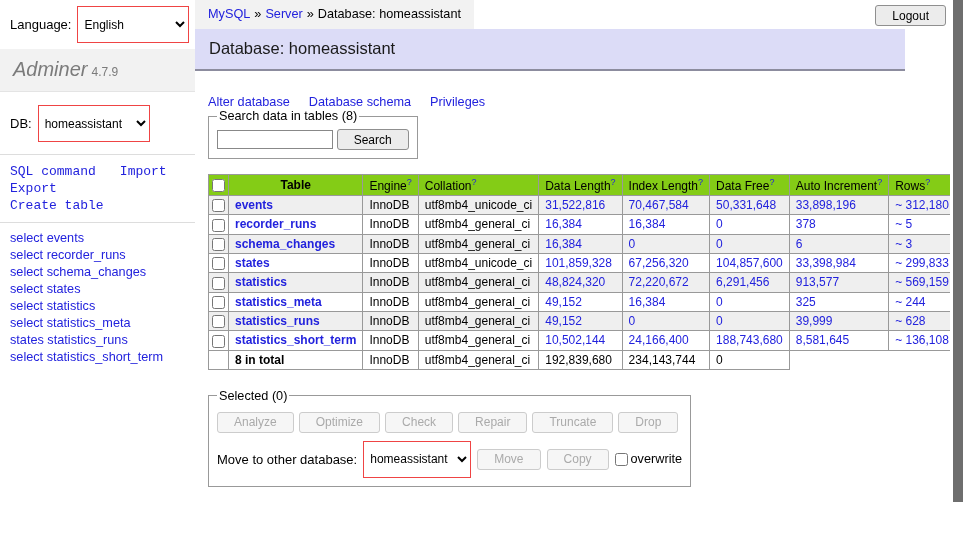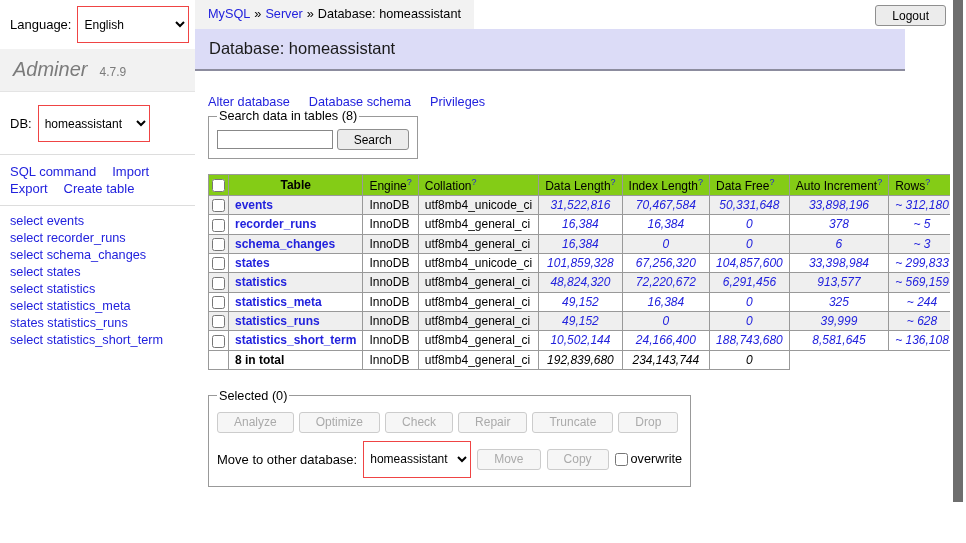--- a/index.html
+++ b/index.html
@@ -26,25 +26,25 @@
     background: #fff;
     height: 37px;
     padding: 0 2px;
   }
   .brand-band {
     background: #f2f2f2;
     padding: 9px 0 10px 13px;
     border-bottom: 1px solid #e4e4e4;
   }
   .brand { font-style: italic; font-size: 20px; color: #7b7b7b; }
-  .brand-version { font-size: 12px; color: #7b7b7b; margin-left: 12px; }
+  .brand-version { font-size: 12px; color: #7b7b7b; margin-left: 4px; }
   .db-section { padding: 13px 0 12px 10px; border-bottom: 1px solid #ddd; display: flex; align-items: center; gap: 6px; }
   .db-section select { width: 112px; }
   .menu-section { padding: 8px 0 8px 10px; border-bottom: 1px solid #ddd; width: 195px; }
-  .menu-section a { display: inline-block; margin: 1px 16px 1px 0; }
+  .menu-section a { display: inline-block; margin: 1px 24px 1px 0; font-family: Liberation Mono, monospace; }
   .tables-list { padding: 8px 0 8px 10px; }
   .tables-list a { display: block; margin: 0 0 1.5px 0; line-height: 1.22; font-size: 12.7px; }
 
   
   .main { width: 710px; }
   .breadcrumb {
     display: inline-block;
     background: #f2f2f2;
     padding: 7px 13px 8px 13px;
     font-size: 12.7px;
@@ -117,21 +117,21 @@
     background: #84cc16;
     font-weight: normal;
     text-align: left;
   }
   .db-table thead th.col-table { font-weight: bold; text-align: center; }
   .db-table thead th sup { font-size: 9px; }
   .db-table thead th sup a { color: #2222dd; }
   .db-table .cb-cell { text-align: center; width: 21px; padding: 2px 3px; }
   .db-table tbody tr:nth-child(odd) td { background: #efefef; }
   .db-table tbody tr.total-row td { background: #fff; }
-  .db-table td.num { text-align: center; font-style: italic; }
+  .db-table td.num { text-align: left; }
   .db-table td.name a { font-weight: bold; }
   .db-table tr.total-row td.name { font-weight: bold; }
   input[type="checkbox"] { width: 13px; height: 13px; vertical-align: middle; }
 
   .selected-fieldset { margin-top: 19px; }
   .selected-fieldset .btn-row { margin: 3px 0 8px 0; display: flex; gap: 5px; }
   .move-row { display: flex; align-items: center; gap: 6px; font-size: 13px; }
   .move-row select { width: 108px; }
   .move-row label { display: flex; align-items: center; gap: 3px; font-size: 12.7px; }
 

